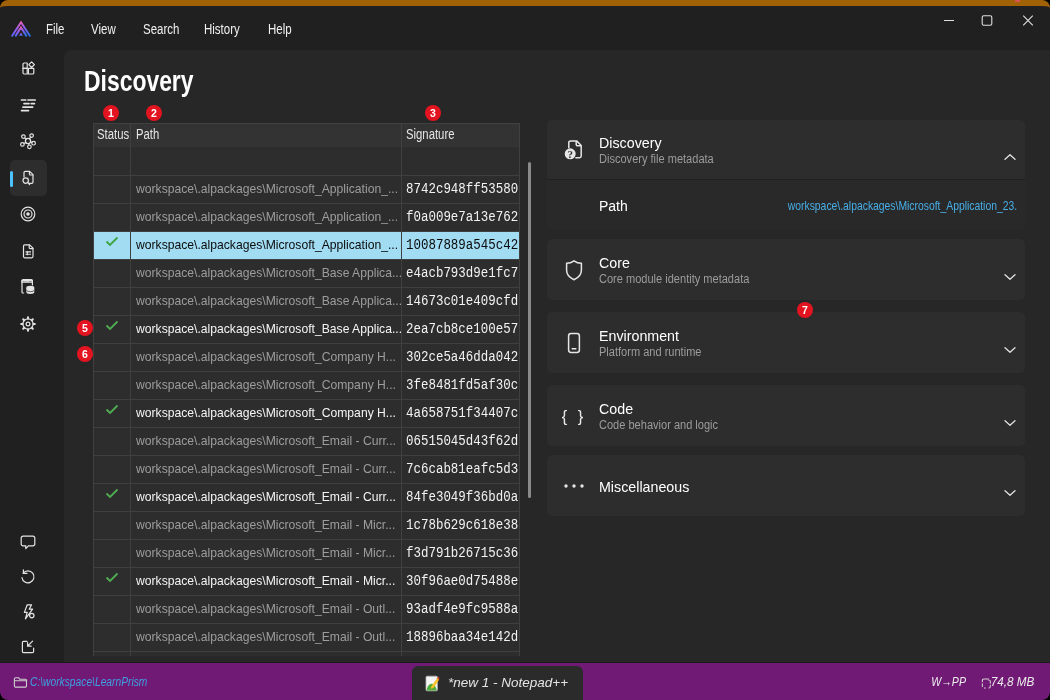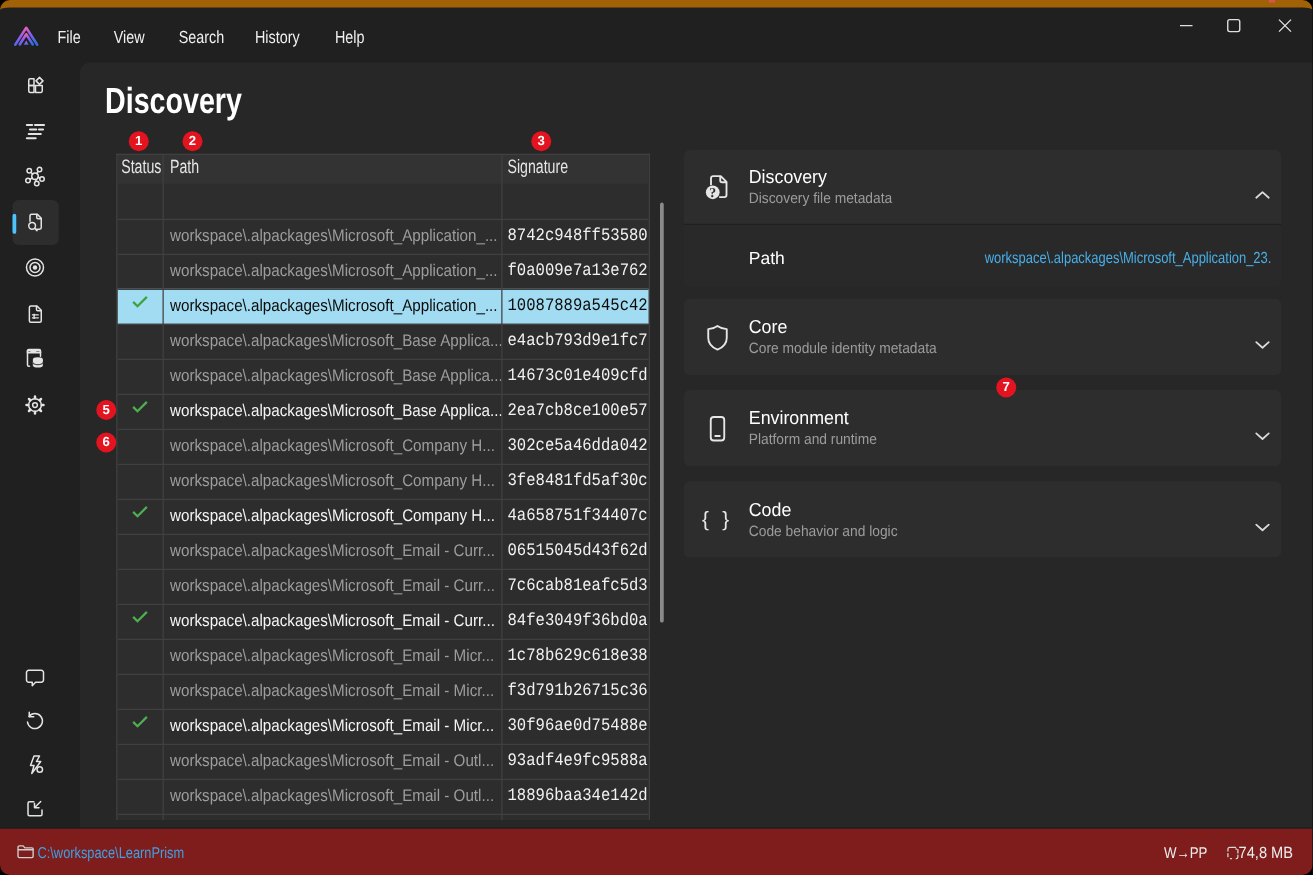--- a/index.html
+++ b/index.html
@@ -35,22 +35,22 @@
 .ctext { position:absolute; left:52px; top:50%; transform:translateY(-50%); }
 .ctitle { font-size:15px; color:#fff; line-height:17px; transform:scaleX(0.95); transform-origin:left top; }
 .csub { font-size:12px; color:#9c9c9c; line-height:15px; margin-top:1px; transform:scaleX(0.92); transform-origin:left top; }
 .chev { position:absolute; right:9px; top:50%; transform:translateY(-50%); width:12px; height:7px; }
 .pathrow { position:absolute; left:547px; top:173px; width:478px; height:51px; background:#292929;
             border-top:1px solid #202020; border-radius:0 0 5px 5px; }
 .plabel { position:absolute; left:52px; top:18px; font-size:14px; color:#fff; }
 .plink { position:absolute; right:8px; top:18px; font-size:12.8px; color:#47aee8; transform:scaleX(0.81); transform-origin:right top; }
 .badge { position:absolute; width:16px; height:16px; border-radius:50%; background:#e31420;
           color:#fff; font-size:10.5px; font-weight:700; text-align:center; line-height:16px; z-index:9; }
-.status { position:absolute; left:0; right:0; bottom:0; height:38px; background:#7f1d1d;
-           border-top:1px solid #1a1a1a; border-radius:0 0 8px 8px; }
+.status { position:absolute; left:0; right:0; bottom:0; height:38px; background:#701a75;
+           border-top:1px solid #1a1a1a; border-radius:0 0 8px 8px;font-style:italic; }
 .nppbtn { position:absolute; left:412px; top:3px; width:171px; height:35px; background:#2b2b2b;
            border-radius:6px 6px 0 0; }
 .stxt { position:absolute; font-size:12.5px; color:#3da1e2; top:12px; left:30px; transform:scaleX(0.82); transform-origin:left top; }
 .wpp { position:absolute; right:84px; top:12px; font-size:12.5px; color:#ececec; transform:scaleX(0.85); transform-origin:right top; }
 .mem { position:absolute; right:16px; top:11px; font-size:13px; color:#ececec; transform:scaleX(0.9); transform-origin:right top; }
 .redsliver { position:absolute; left:1015px; top:0; width:5px; height:2px; background:#d9534f; z-index:20; }
 </style></head>
 <body>
 <div class="win">
   <svg width="20" height="16" viewBox="0 0 20 16" style="position:absolute;left:11px;top:15px">
@@ -330,31 +330,55 @@
         <span style="font-size:16.5px;color:#e6e6e6;letter-spacing:3px">{&nbsp;}</span>
       </div>
       <div class="ctext">
         <div class="ctitle">Code</div>
         <div class="csub">Code behavior and logic</div>
       </div>
       <div class="chev"><svg width="12" height="7" viewBox="0 0 12 7">
           <path d="M1 1.2 L6 5.7 L11 1.2" fill="none" stroke="#dcdcdc" stroke-width="1.4" stroke-linecap="round" stroke-linejoin="round"></path>
         </svg></div>
     </div>
+    <div class="card " style="top:449px;height:61px">
+      <div class="cicon">
+        <svg width="22" height="6" viewBox="0 0 22 6">
+          <circle cx="3" cy="3" r="1.7" fill="#e6e6e6"></circle>
+          <circle cx="11" cy="3" r="1.7" fill="#e6e6e6"></circle>
+          <circle cx="19" cy="3" r="1.7" fill="#e6e6e6"></circle>
+        </svg>
+      </div>
+      <div class="ctext">
+        <div class="ctitle">Miscellaneous</div>
+      </div>
+      <div class="chev"><svg width="12" height="7" viewBox="0 0 12 7">
+          <path d="M1 1.2 L6 5.7 L11 1.2" fill="none" stroke="#dcdcdc" stroke-width="1.4" stroke-linecap="round" stroke-linejoin="round"></path>
+        </svg></div>
+    </div>
   <div class="badge" style="left:103px;top:99px">1</div>
     <div class="badge" style="left:146px;top:99px">2</div>
     <div class="badge" style="left:425px;top:99px">3</div>
     <div class="badge" style="left:77px;top:313.5px">5</div>
     <div class="badge" style="left:77px;top:340px">6</div>
     <div class="badge" style="left:797px;top:295.5px">7</div>
   <div class="status">
     <div class="abs" style="left:13px;top:12px"><svg width="15" height="13" viewBox="0 0 15 13">
 <path d="M1.4 2.8 a1.1 1.1 0 0 1 1.1 -1.1 h3 l1.4 1.6 h5.6 a1.1 1.1 0 0 1 1.1 1.1 v0.4 H1.4 z M1.4 4.8 v5.2 a1.1 1.1 0 0 0 1.1 1.1 h9.9 a1.1 1.1 0 0 0 1.1 -1.1 V4.8" stroke="#cfcfcf" stroke-width="1.1" fill="none" stroke-linejoin="round"></path>
 </svg></div>
     <span class="stxt">C:\workspace\LearnPrism</span>
+    <div class="nppbtn">
+      <div class="abs" style="left:12px;top:9px"><svg width="17" height="17" viewBox="0 0 17 17">
+<rect x="2" y="1.2" width="11.4" height="14.6" rx="1" fill="#f5f5f5" stroke="#b5b5b5" stroke-width="0.8"></rect>
+<path d="M2.6 15.4 c0.8 -4.6 3.4 -7.6 6 -6.4 c2.4 1.1 3.4 3.4 4.2 6.2 v0.2 h-10.2 z" fill="#4fae3a"></path>
+<path d="M7.2 11.8 L13.2 3.4 l1.8 1.2 -5.8 8.4 -2.2 0.6 z" fill="#ffc726" stroke="#e8a61a" stroke-width="0.4"></path>
+<path d="M13.2 3.4 l1.2 -1.6 1.2 1 -1 1.8 z" fill="#e03c31"></path>
+</svg></div>
+      <span class="abs" style="left:36px;top:9px;font-size:13.5px;color:#e4e4e4">*new 1 - Notepad++</span>
+    </div>
     <span class="wpp">W→PP</span>
     <span class="mem">74,8 MB</span>
     <div class="abs" style="right:58px;top:13px"><svg width="11" height="13" viewBox="0 0 13 14">
 <path d="M4.2 1.6 h4.6 M11 3.8 v3 M11 9 v1.6 a1.6 1.6 0 0 1 -1.6 1.6 M5 12.2 h-1 M1.6 10.4 v-3 M1.6 5 V3.2 a1.6 1.6 0 0 1 1.6 -1.6" stroke="#d8d8d8" stroke-width="1.2" fill="none" stroke-linecap="round"></path>
 <path d="M8.8 1.6 l2.2 2.2 h-2.2 z" fill="#d8d8d8"></path>
 </svg></div>
   </div>
 </div>
 <div class="redsliver"></div>
 </body></html>

